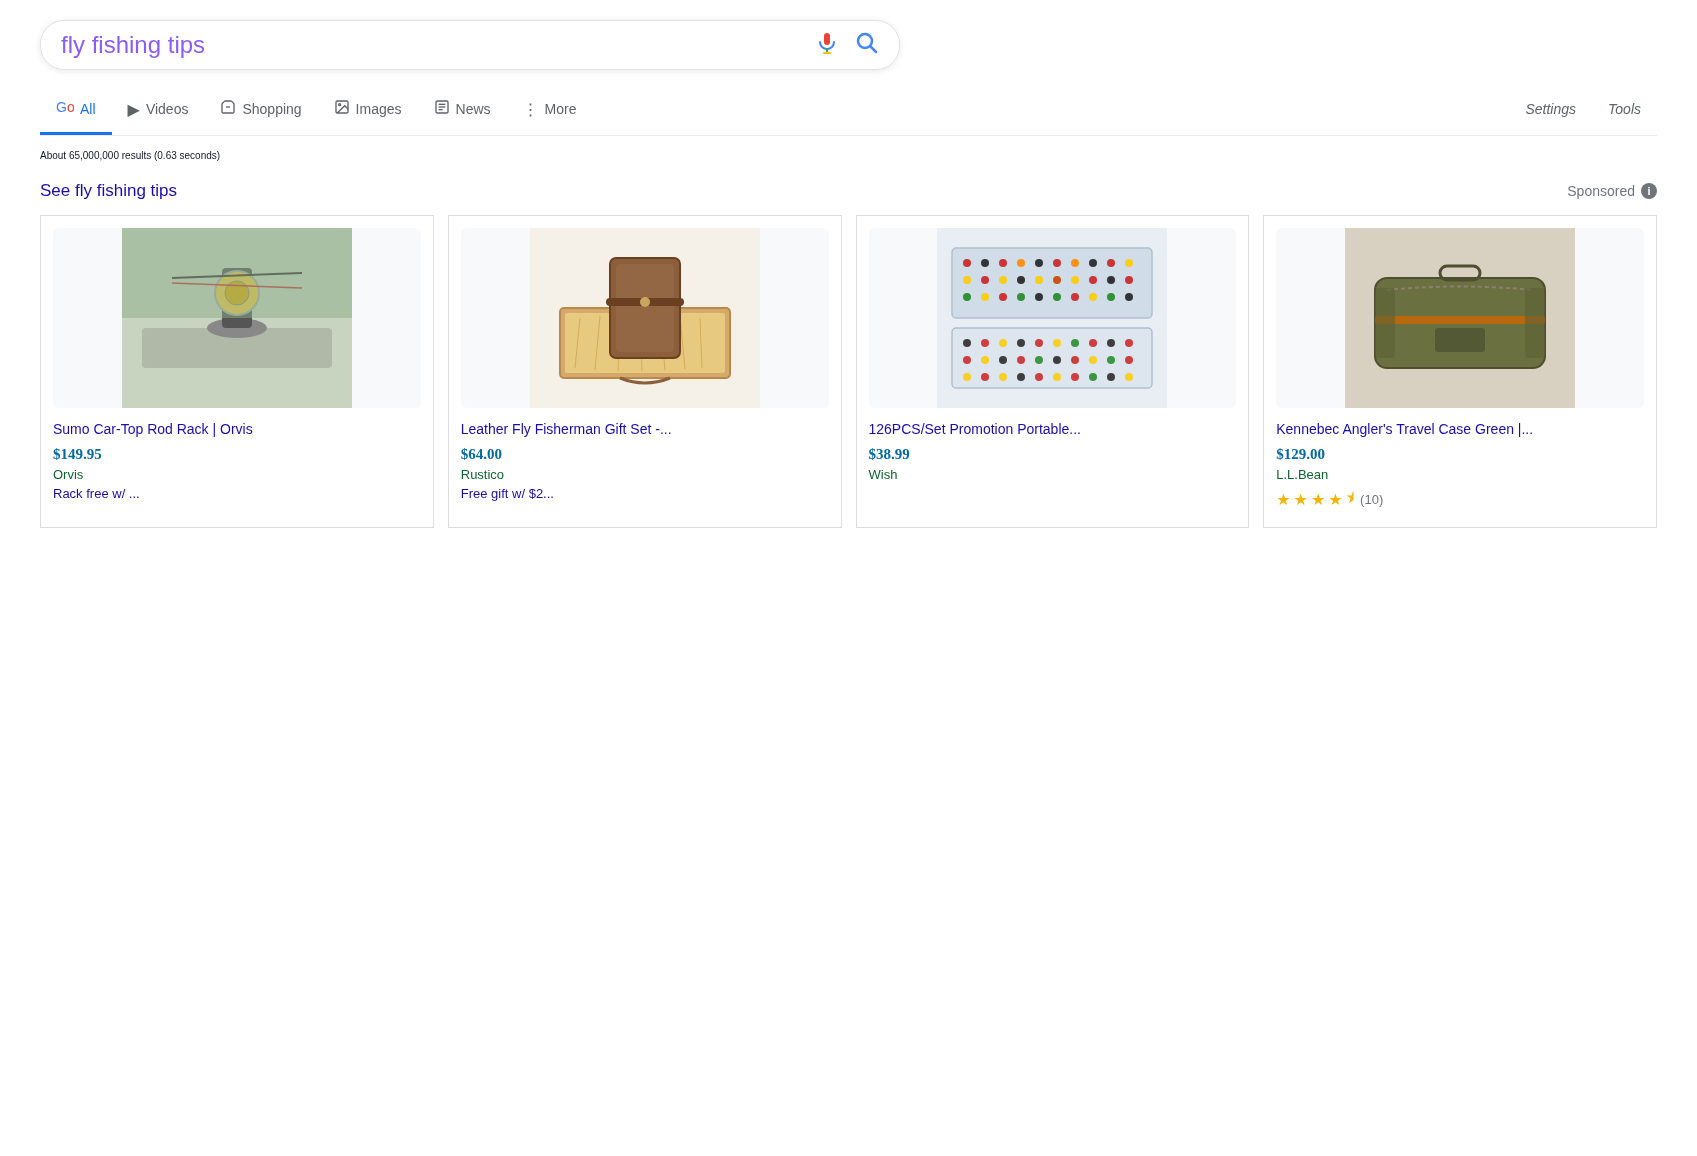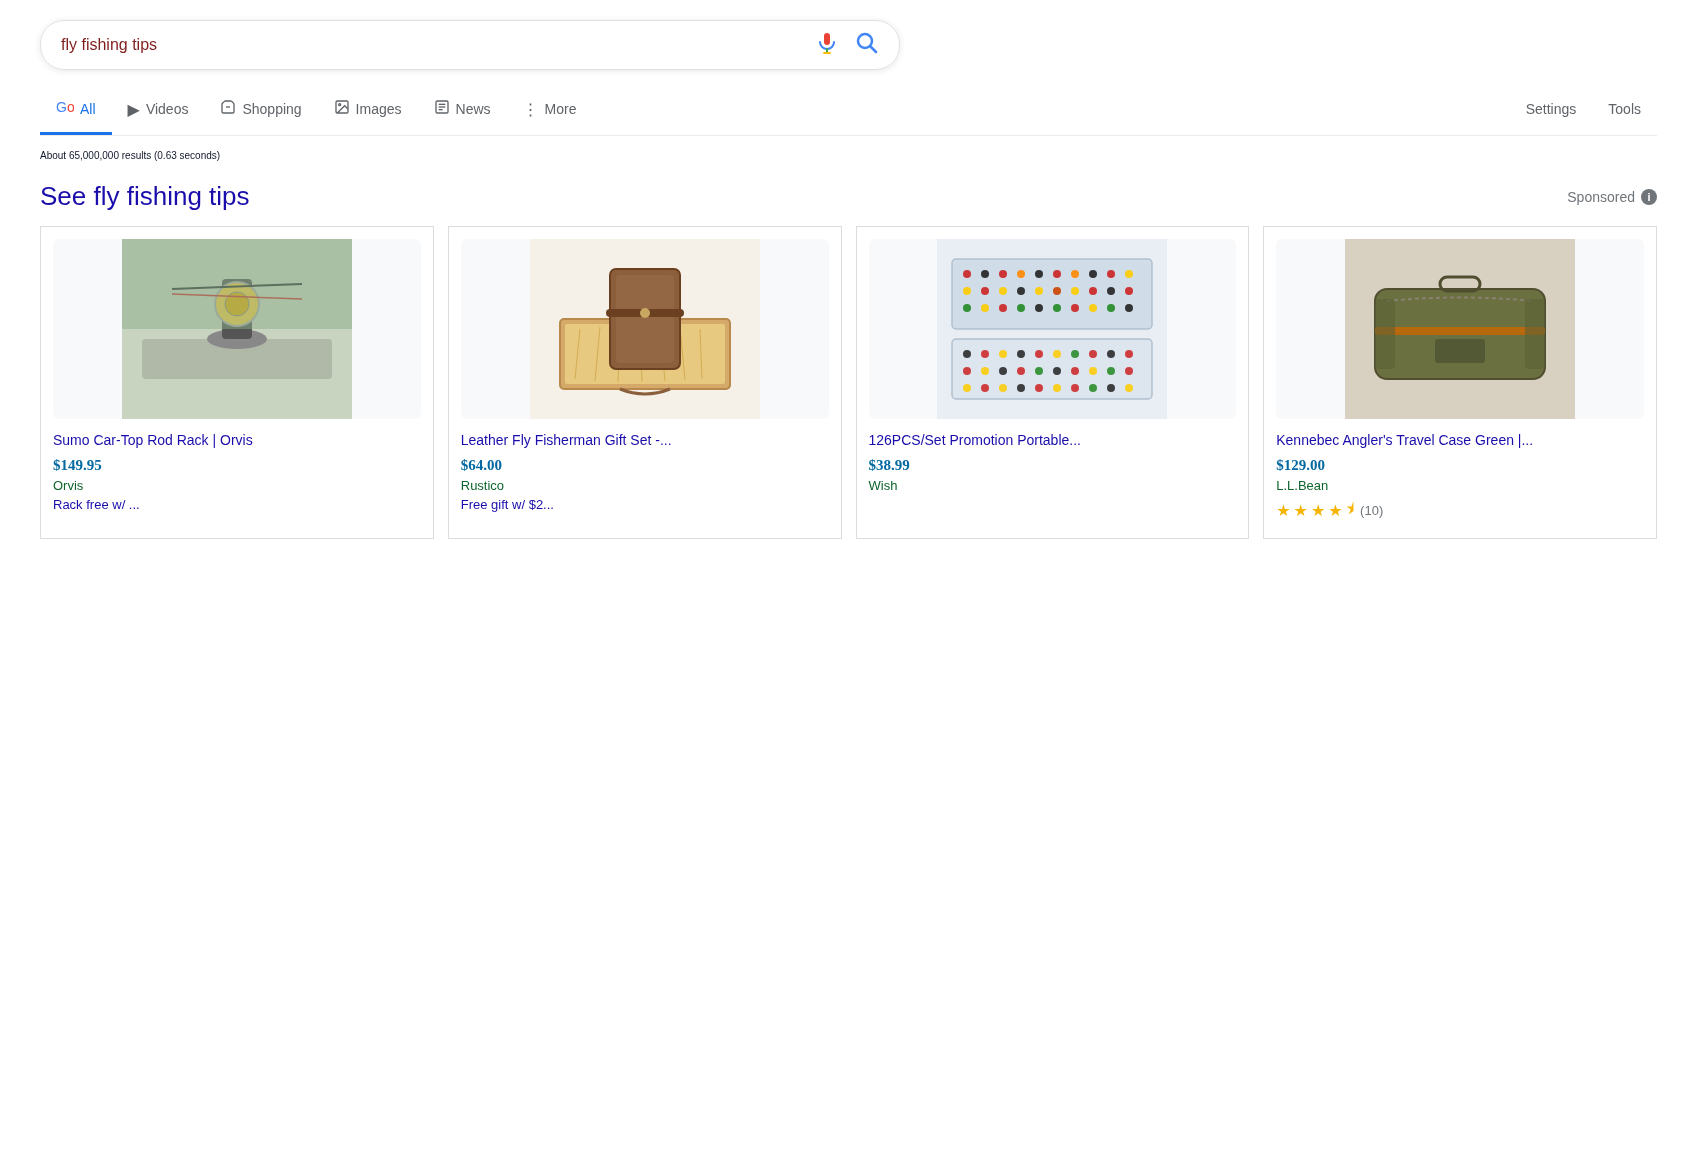--- a/index.html
+++ b/index.html
@@ -19,22 +19,22 @@
       border-radius: 24px;
       padding: 10px 20px;
       max-width: 860px;
       margin-bottom: 16px;
       box-shadow: 0 1px 6px rgba(32,33,36,.1);
     }
     .search-input {
       flex: 1;
       border: none;
       outline: none;
-      font-size: 16px;
-      color: #7f1d1d;
+      font-size: 24px;
+      color: #8b5cf6;
       background: transparent;
     }
     .search-icons {
       display: flex;
       align-items: center;
       gap: 16px;
     }
 
     
     .mic-icon svg { width: 24px; height: 24px; }
@@ -65,38 +65,38 @@
       color: #1a73e8;
       border-bottom: 3px solid #1a73e8;
     }
     .nav-tab-icon { font-size: 16px; }
     .nav-settings-tools {
       display: flex;
       align-items: center;
       gap: 0;
       margin-left: auto;
     }
-    .nav-settings-tools .nav-tab { color: #5f6368; }
+    .nav-settings-tools .nav-tab { color: #5f6368; font-style: italic; }
 
     
     .results-count {
       font-size: 10px;
       color: #0f172a;
       margin-bottom: 20px;
     }
 
     
     .section-heading-row {
       display: flex;
       align-items: center;
       justify-content: space-between;
       margin-bottom: 14px;
     }
     .section-heading {
-      font-size: 26px;
+      font-size: 17px;
       color: #1a0dab;
       font-weight: 400;
     }
     .sponsored-label {
       display: flex;
       align-items: center;
       gap: 6px;
       font-size: 14px;
       color: #70757a;
     }

